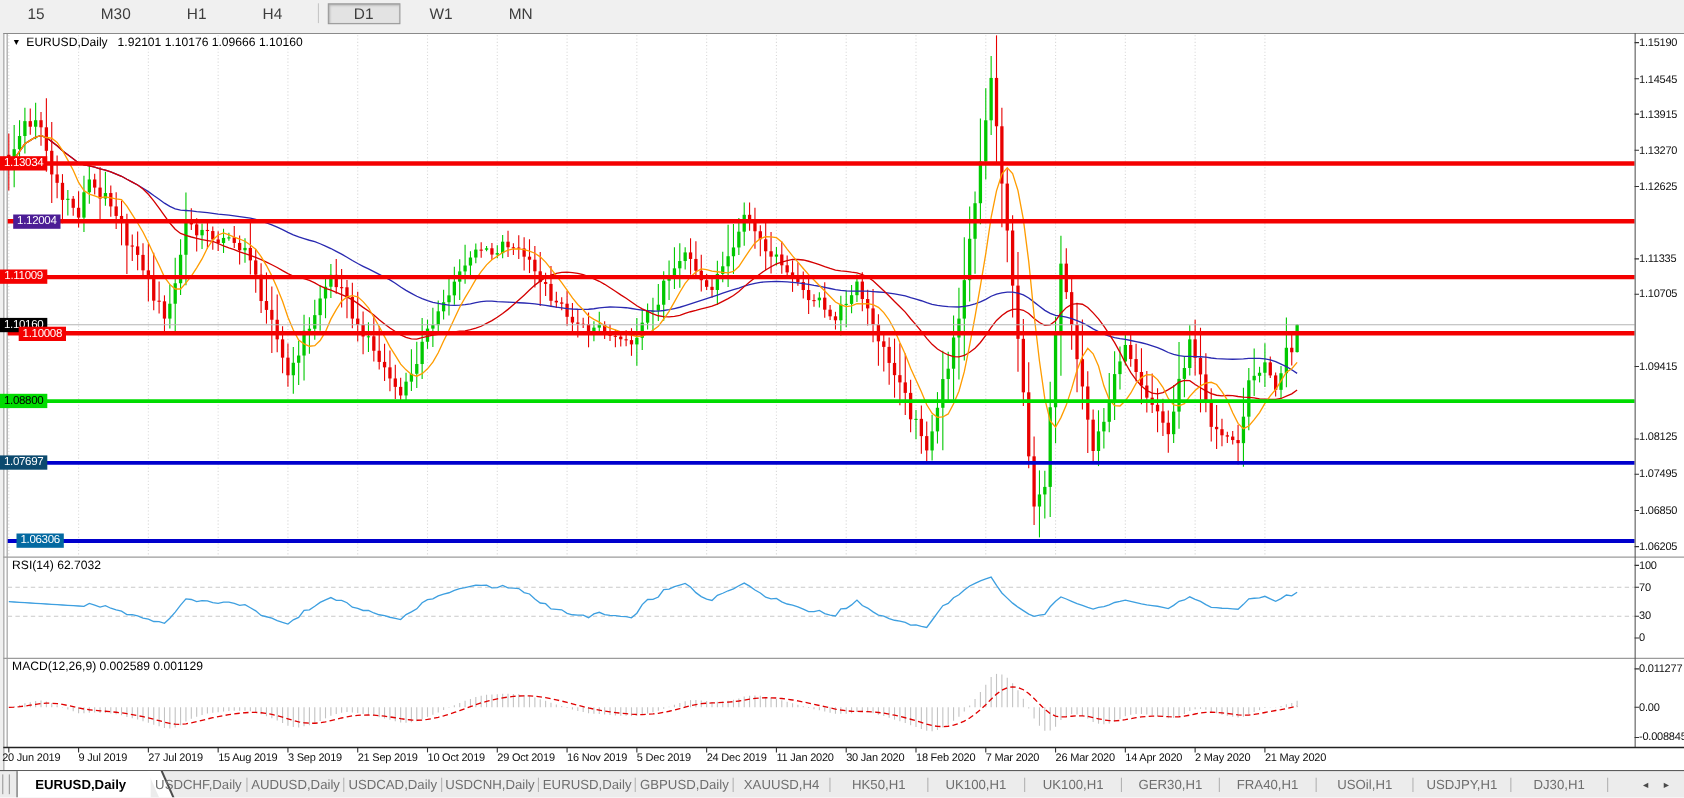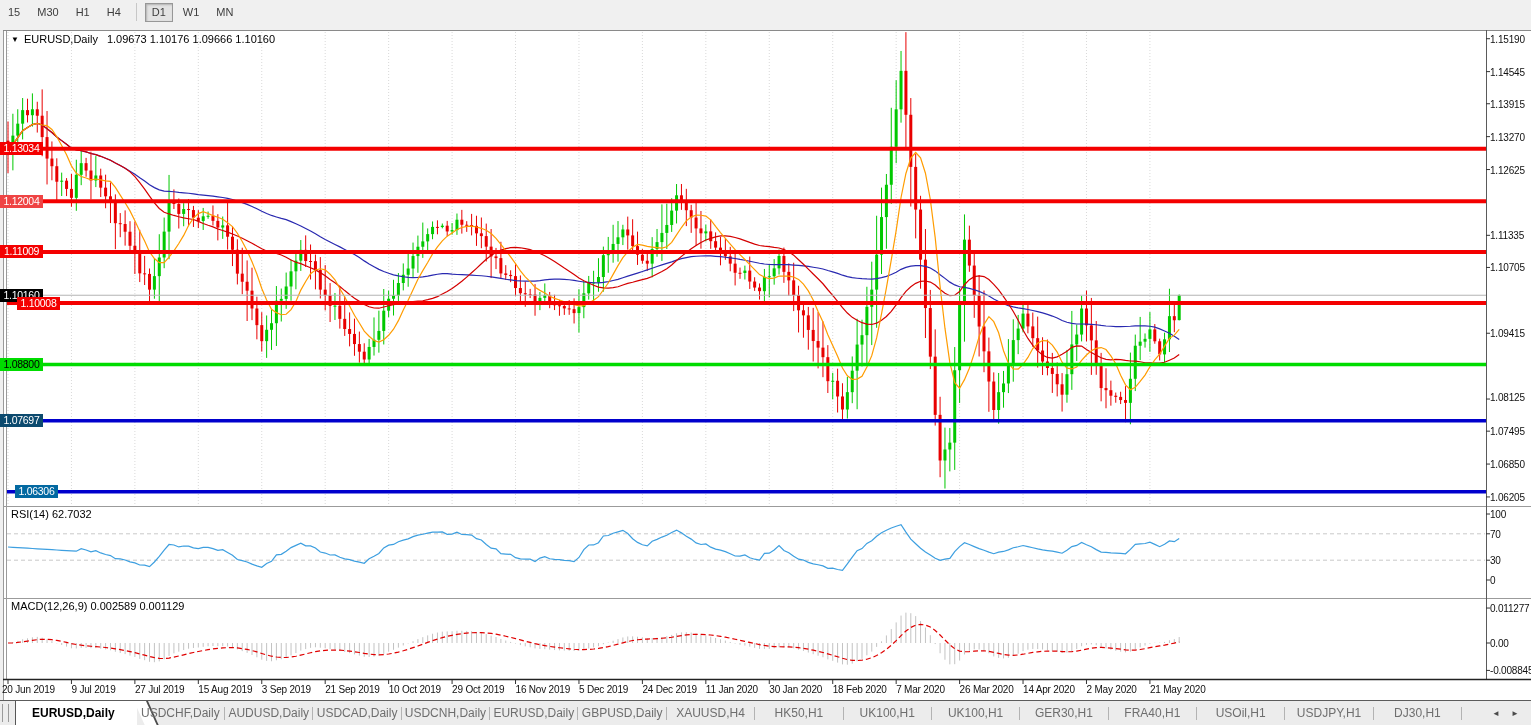--- a/index.html
+++ b/index.html
@@ -11,21 +11,21 @@
   .axis-lab{position:absolute;font-size:10px;color:#101010;line-height:13px;white-space:nowrap;letter-spacing:-0.2px}
   .badge{position:absolute;left:1488px;width:43px;height:13px;font-size:10.5px;line-height:13px;
          text-align:center;letter-spacing:-0.3px;z-index:4;font-weight:400}
   #chart-header{position:absolute;left:11px;top:33px;z-index:3;font-size:11px;color:#000;white-space:nowrap}
   #chart-header .tri{font-size:8px;margin-right:5px;vertical-align:1px}
   #chart-header .ohlc{margin-left:9px}
   #rsi-label{position:absolute;left:11px;top:508px;z-index:3;font-size:11px;color:#000}
   #macd-label{position:absolute;left:11px;top:600px;z-index:3;font-size:11px;color:#000}
   #toolbar{position:absolute;left:0;top:0;width:1531px;height:30px;background:#f0f0f0;z-index:5;
            display:flex;align-items:flex-start;padding:3px 0 0 1px;box-sizing:border-box}
-  .tf-btn{font-size:11px;color:#3d3d3d;padding:2px 6px;margin-right:3px;line-height:13px;cursor:default;border:1px solid transparent}
+  .tf-btn{font-size:14px;color:#3d3d3d;padding:2px 23px;margin-right:3px;line-height:13px;cursor:default;border:1px solid transparent}
   .tf-btn.active{background:#e3e3e3;border:1px solid #979797;box-shadow:inset 1px 1px 2px rgba(0,0,0,.22)}
   .tf-sep{width:1px;height:18px;background:#c7c7c7;margin:0 8px 0 5px}
   #tabbar{position:absolute;left:0;top:700px;width:1531px;height:25px;background:#ececec;
           border-top:1px solid #5c5c5c;box-sizing:border-box;display:flex;align-items:stretch;z-index:5}
   .gripper{width:5px;margin:3px 3px 3px 2px;border-left:1px solid #9a9a9a;border-right:1px solid #9a9a9a}
   .tab{font-size:12px;color:#6e6e6e;display:flex;align-items:center;justify-content:center;
        flex:1 1 0;white-space:nowrap;cursor:default;position:relative}
   .tab.active{flex:0 0 auto;padding:0 22px 0 16px;background:#fff;color:#000;font-weight:700;
               border-left:1px solid #565656;margin-left:3px}
   .tab.active::after{content:"";position:absolute;right:-11px;top:0;width:12px;height:100%;
@@ -878,30 +878,30 @@
       <div class="axis-lab" style="left: 705.84px; top: 683px;">11 Jan 2020</div>
       <div class="axis-lab" style="left: 769.28px; top: 683px;">30 Jan 2020</div>
       <div class="axis-lab" style="left: 832.72px; top: 683px;">18 Feb 2020</div>
       <div class="axis-lab" style="left: 896.16px; top: 683px;">7 Mar 2020</div>
       <div class="axis-lab" style="left: 959.6px; top: 683px;">26 Mar 2020</div>
       <div class="axis-lab" style="left: 1023.04px; top: 683px;">14 Apr 2020</div>
       <div class="axis-lab" style="left: 1086.48px; top: 683px;">2 May 2020</div>
       <div class="axis-lab" style="left: 1149.92px; top: 683px;">21 May 2020</div>
       <div class="badge" style="left: 0px; top: 288.748px; background: rgb(0, 0, 0); color: rgb(255, 255, 255);">1.10160</div>
       <div class="badge" style="left: 0px; top: 142.174px; background: rgb(244, 0, 0); color: rgb(255, 255, 255);">1.13034</div>
-      <div class="badge" style="left: 0px; top: 194.704px; background: #ef4444; color: rgb(255, 255, 255);">1.12004</div>
+      <div class="badge" style="left: 12px; top: 194.704px; background: #4c1d95; color: rgb(255, 255, 255);">1.12004</div>
       <div class="badge" style="left: 0px; top: 245.449px; background: rgb(244, 0, 0); color: rgb(255, 255, 255);">1.11009</div>
       <div class="badge" style="left: 0px; top: 296.5px; background: rgb(244, 0, 0); color: rgb(255, 255, 255); margin-left: 17px;">1.10008</div>
       <div class="badge" style="left: 0px; top: 358.108px; background: rgb(0, 220, 0); color: rgb(0, 0, 0);">1.08800</div>
       <div class="badge" style="left: 0px; top: 414.361px; background: #0c4a6e; color: rgb(255, 255, 255);">1.07697</div>
       <div class="badge" style="left: 15px; top: 485.302px; background: #0369a1; color: rgb(255, 255, 255);">1.06306</div>
     </div>
 
   <div id="chart-header">
-    <span class="tri">▼</span><span>EURUSD,Daily</span><span class="ohlc">1.09673 1.10176 1.09666 1.10160</span>
+    <span class="tri">▼</span><span>EURUSD,Daily</span><span class="ohlc">1.92101 1.10176 1.09666 1.10160</span>
   </div>
   <div id="rsi-label">RSI(14) 62.7032</div>
   <div id="macd-label">MACD(12,26,9) 0.002589 0.001129</div>
 
   <div id="toolbar">
       <div class="tf-btn">15</div>
       <div class="tf-btn">M30</div>
       <div class="tf-btn">H1</div>
       <div class="tf-btn">H4</div>
       <div class="tf-sep"></div>

